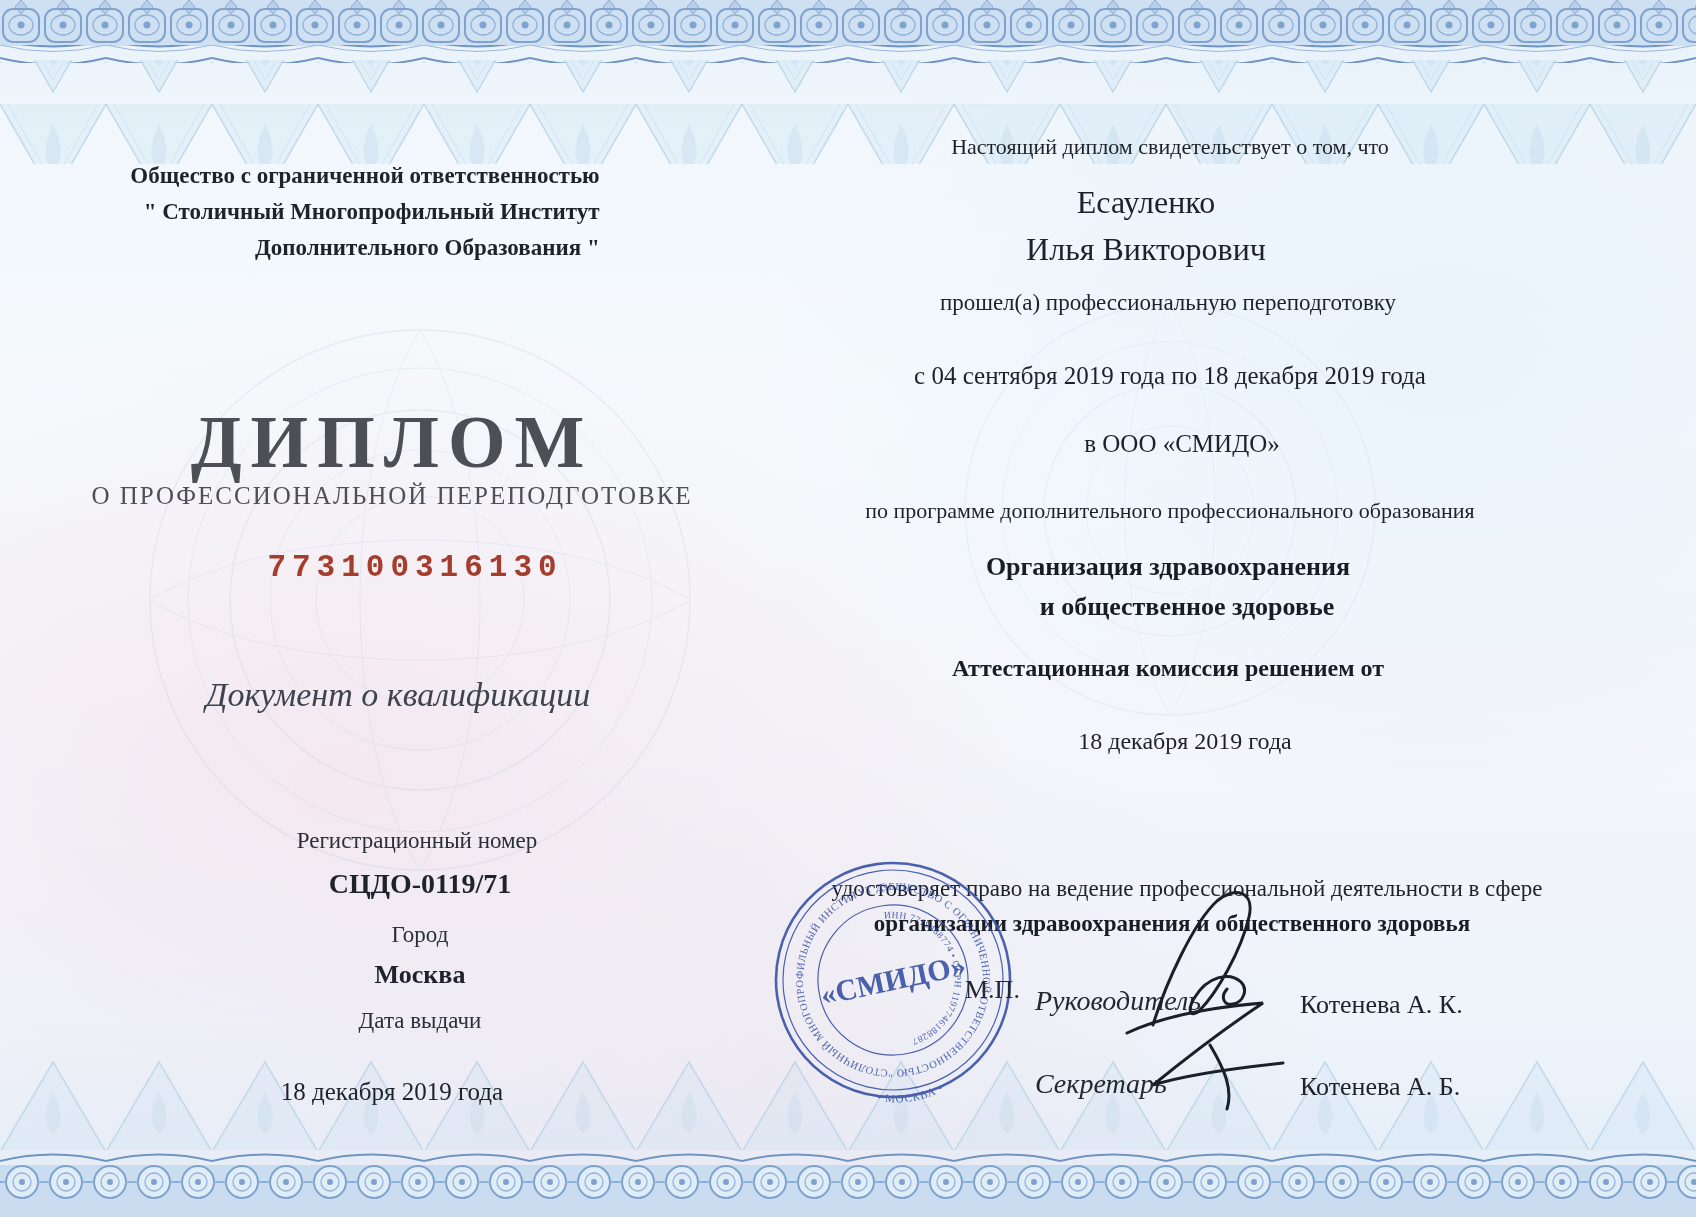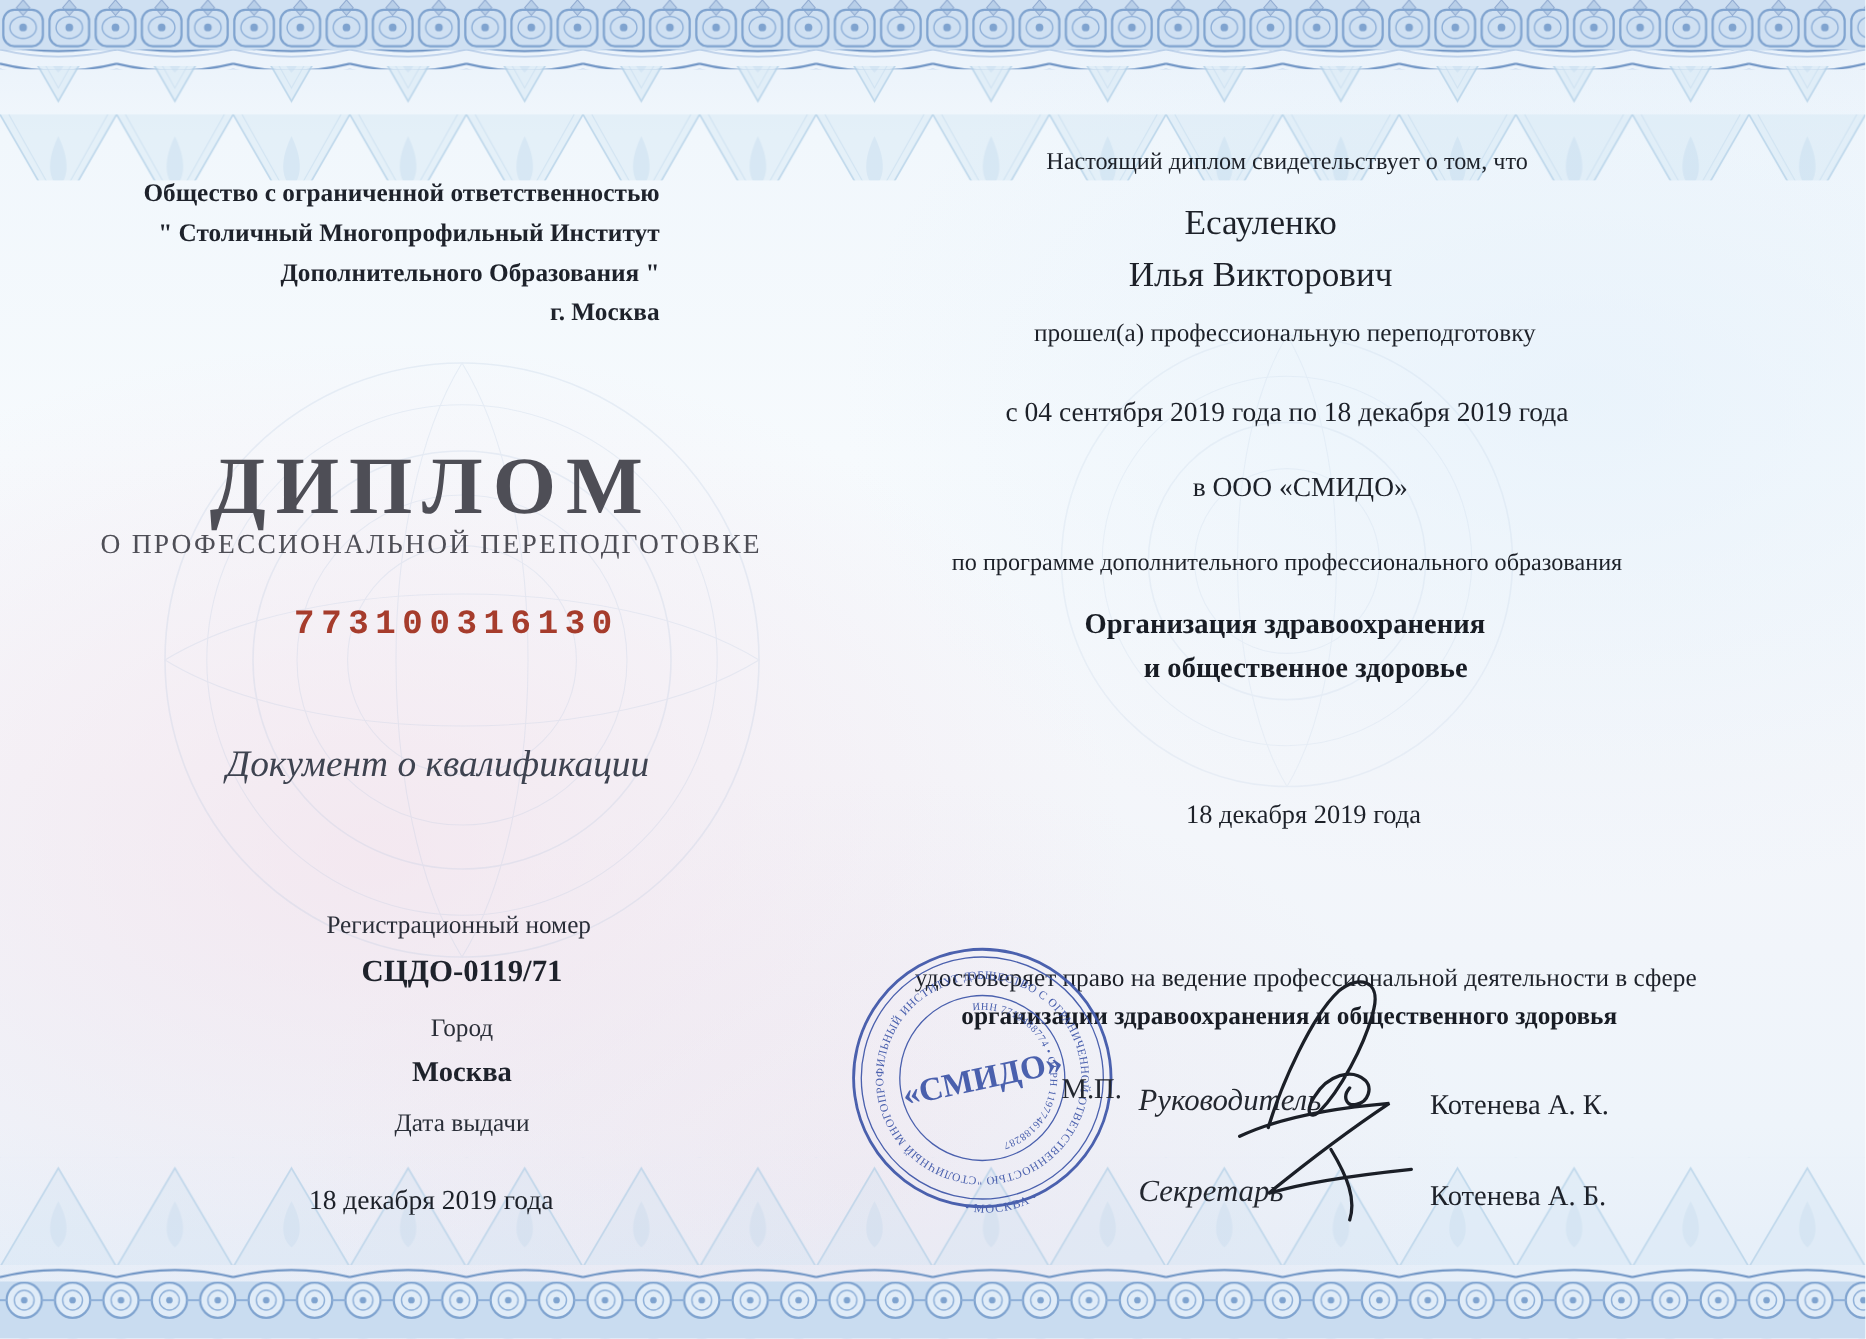--- a/index.html
+++ b/index.html
@@ -102,21 +102,20 @@
       <circle cx="230" cy="230" r="126" stroke-width="1.5"></circle>
       <circle cx="230" cy="230" r="84" stroke-width="1"></circle>
       <path d="M230 25 C290 125 290 335 230 435 C170 335 170 125 230 25 Z" stroke-width="1"></path>
     </g>
   </svg>
 
   <div class="abs org-block ctr" style="left:365px;top:158px;">
     <div>Общество с ограниченной ответственностью</div>
     <div>" Столичный Многопрофильный Институт</div>
     <div>Дополнительного Образования "</div>
-    <div>г. Москва</div>
   </div>
 
   <div class="abs diploma-title ctr" style="left:392px;top:400px;">ДИПЛОМ</div>
   <div class="abs diploma-subtitle ctr" style="left:392px;top:482px;">О ПРОФЕССИОНАЛЬНОЙ ПЕРЕПОДГОТОВКЕ</div>
   <div class="abs diploma-number ctr" style="left:415px;top:550px;">773100316130</div>
   <div class="abs qual-note ctr" style="left:398px;top:676px;">Документ о квалификации</div>
 
   <div class="abs small-label ctr" style="left:417px;top:828px;">Регистрационный номер</div>
   <div class="abs bold-val ctr" style="left:420px;top:868px;">СЦДО-0119/71</div>
   <div class="abs small-label ctr" style="left:420px;top:922px;">Город</div>
@@ -126,20 +125,21 @@
 
   <div class="abs body-text ctr" style="left:1170px;top:134px;font-size:22px;">Настоящий диплом свидетельствует о том, что</div>
   <div class="abs name-text ctr" style="left:1146px;top:184px;">Есауленко</div>
   <div class="abs body-text ctr" style="left:1168px;top:290px;">прошел(а) профессиональную переподготовку</div>
   <div class="abs name-text ctr" style="left:1146px;top:231px;">Илья Викторович</div>
   <div class="abs body-text ctr" style="left:1170px;top:362px;font-size:25px;">с 04 сентября 2019 года по 18 декабря 2019 года</div>
   <div class="abs body-text ctr" style="left:1182px;top:430px;font-size:25px;">в ООО «СМИДО»</div>
   <div class="abs body-text ctr" style="left:1170px;top:498px;font-size:22px;">по программе дополнительного профессионального образования</div>
   <div class="abs body-text bold-line ctr" style="left:1168px;top:552px;font-size:26px;">Организация здравоохранения</div>
   <div class="abs body-text bold-line ctr" style="left:1187px;top:592px;font-size:26px;">и общественное здоровье</div>
+  <div class="abs body-text bold-line ctr" style="left:1168px;top:655px;font-size:24px;">Аттестационная комиссия решением от</div>
   <div class="abs body-text ctr" style="left:1185px;top:728px;font-size:24px;">18 декабря 2019 года</div>
   <div class="abs body-text ctr" style="left:1187px;top:876px;">удостоверяет право на ведение профессиональной деятельности в сфере</div>
   <div class="abs body-text bold-line ctr" style="left:1172px;top:911px;">организации здравоохранения и общественного здоровья</div>
 
   <svg class="abs" style="left:758px;top:845px;opacity:0.92;" width="270" height="270" viewBox="0 0 270 270">
     <defs>
       <path id="stampOuterPath" d="M135,45 a90,90 0 1,1 -0.01,0"></path>
       <path id="stampInnerPath" d="M135,73 a62,62 0 1,1 -0.01,0"></path>
       <path id="stampBottomPath" d="M50,205 a95,95 0 0,0 170,0"></path>
     </defs>

